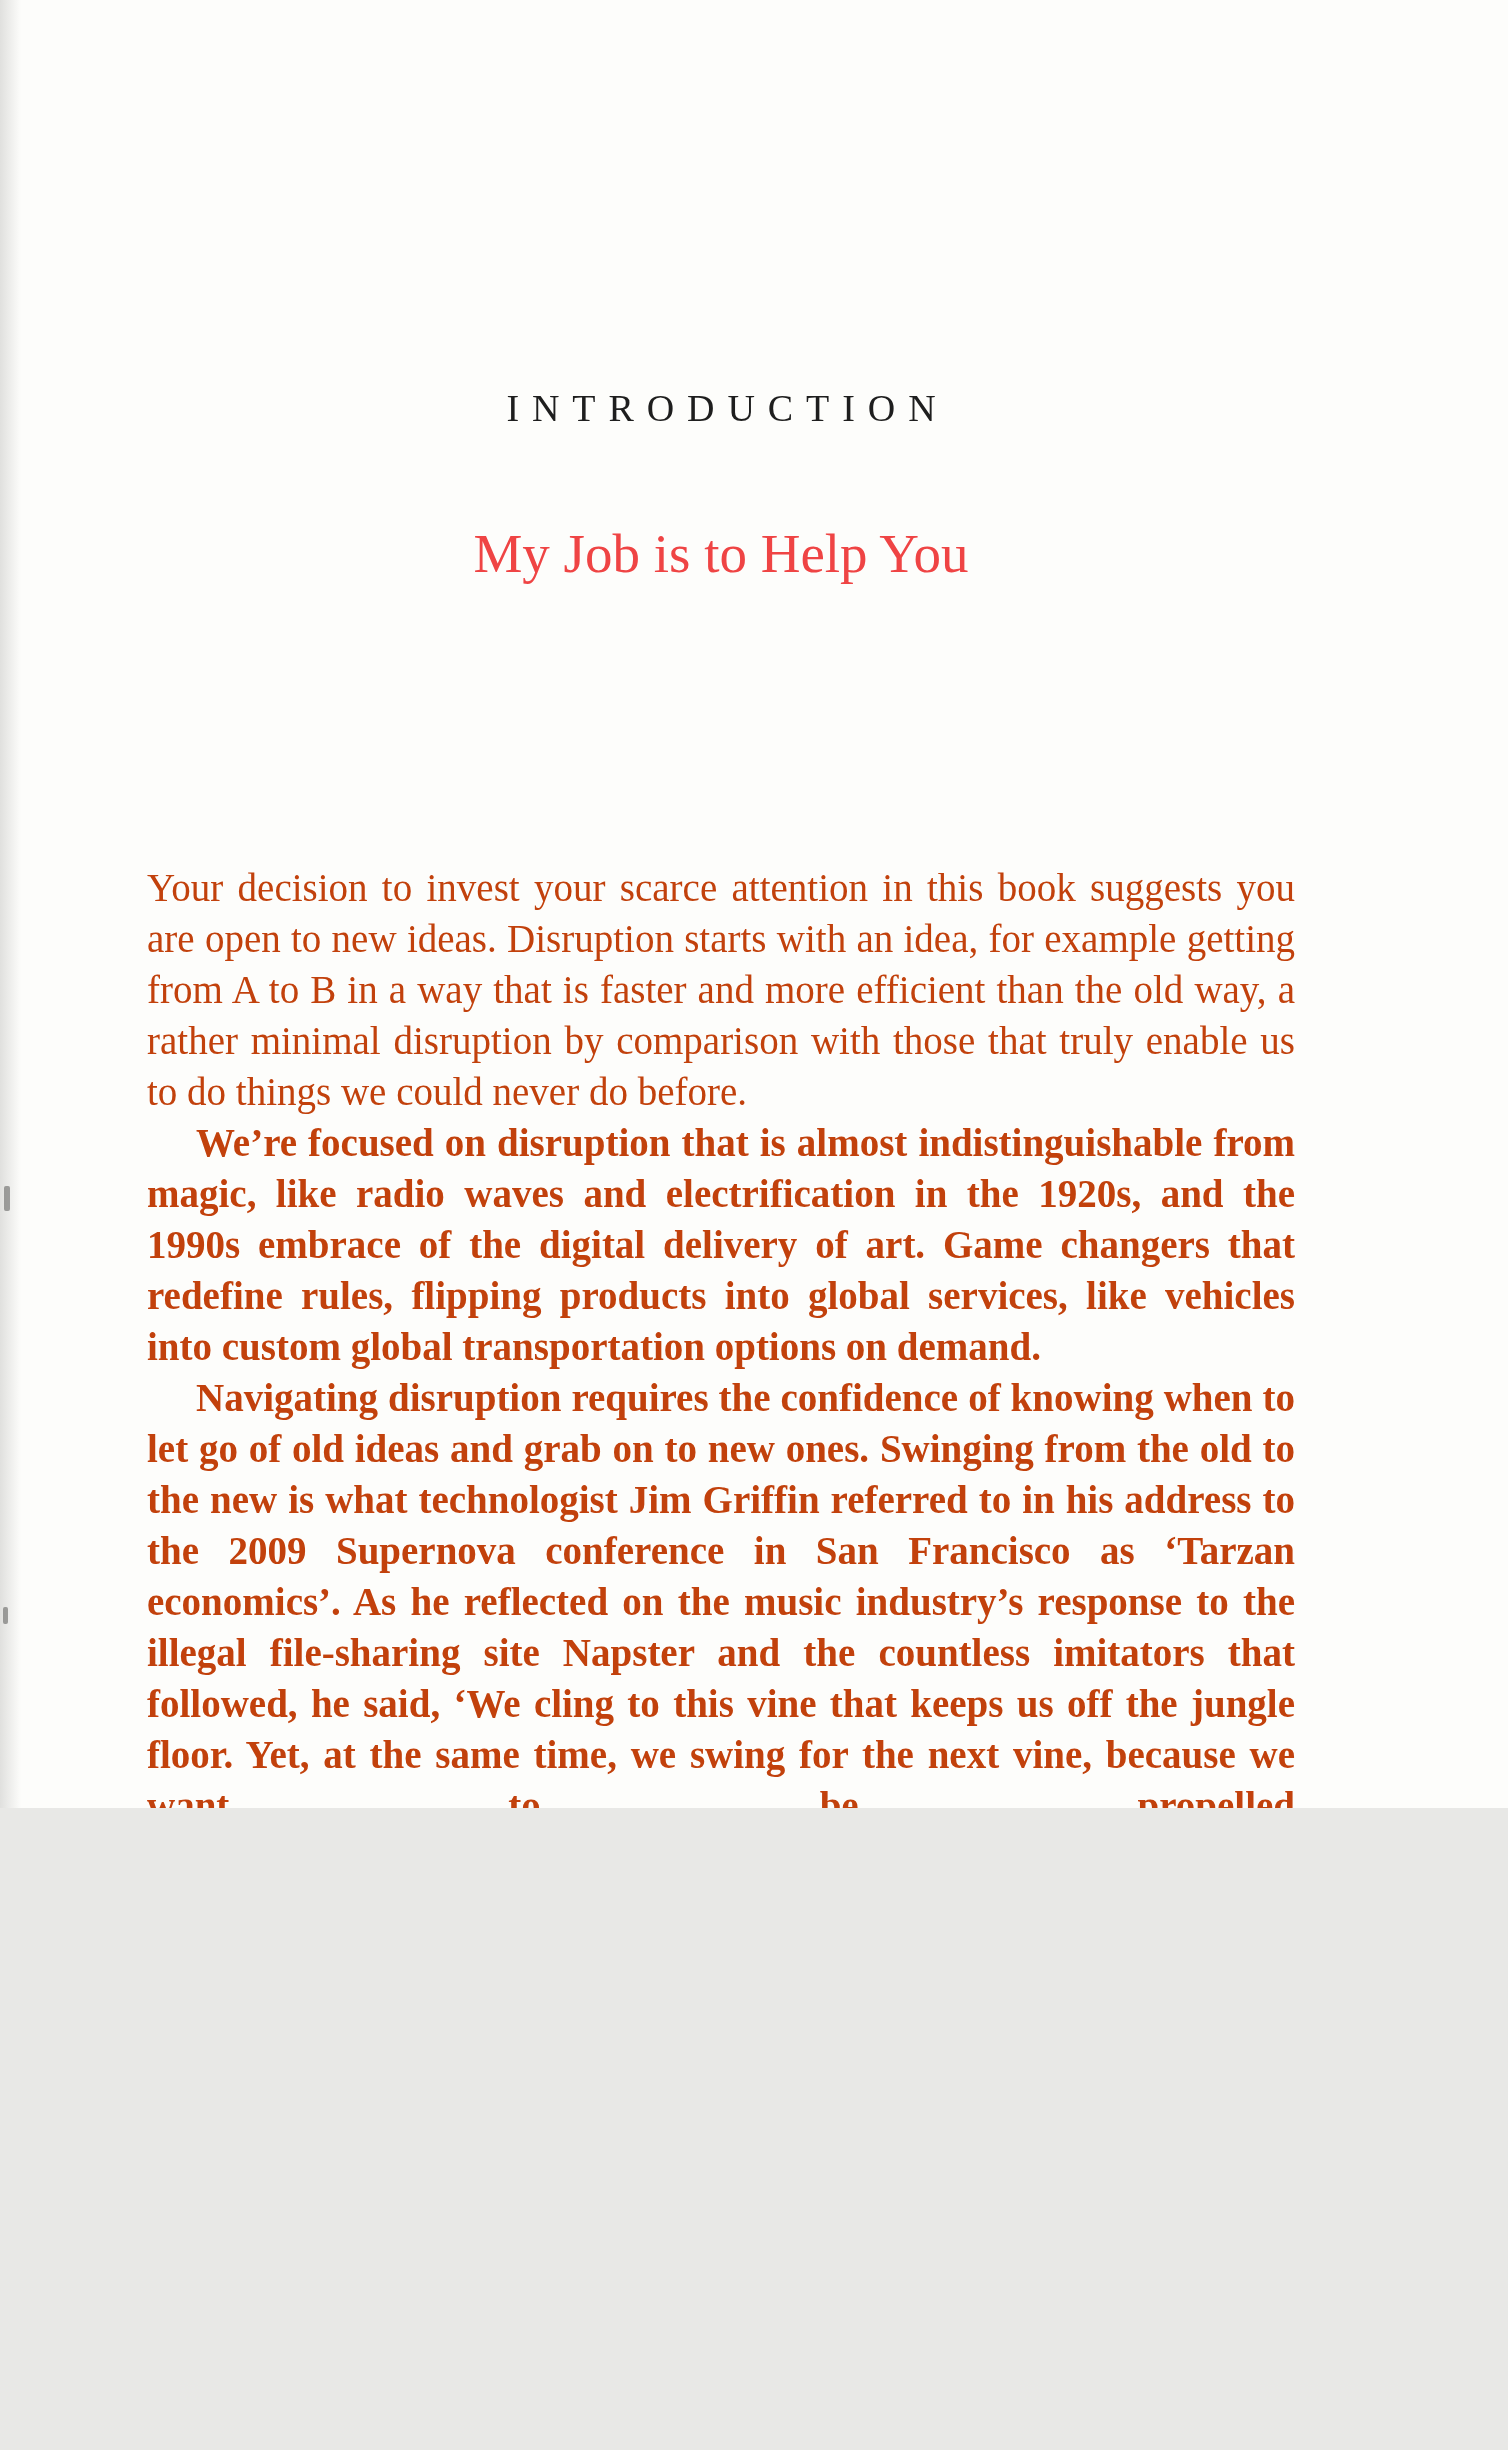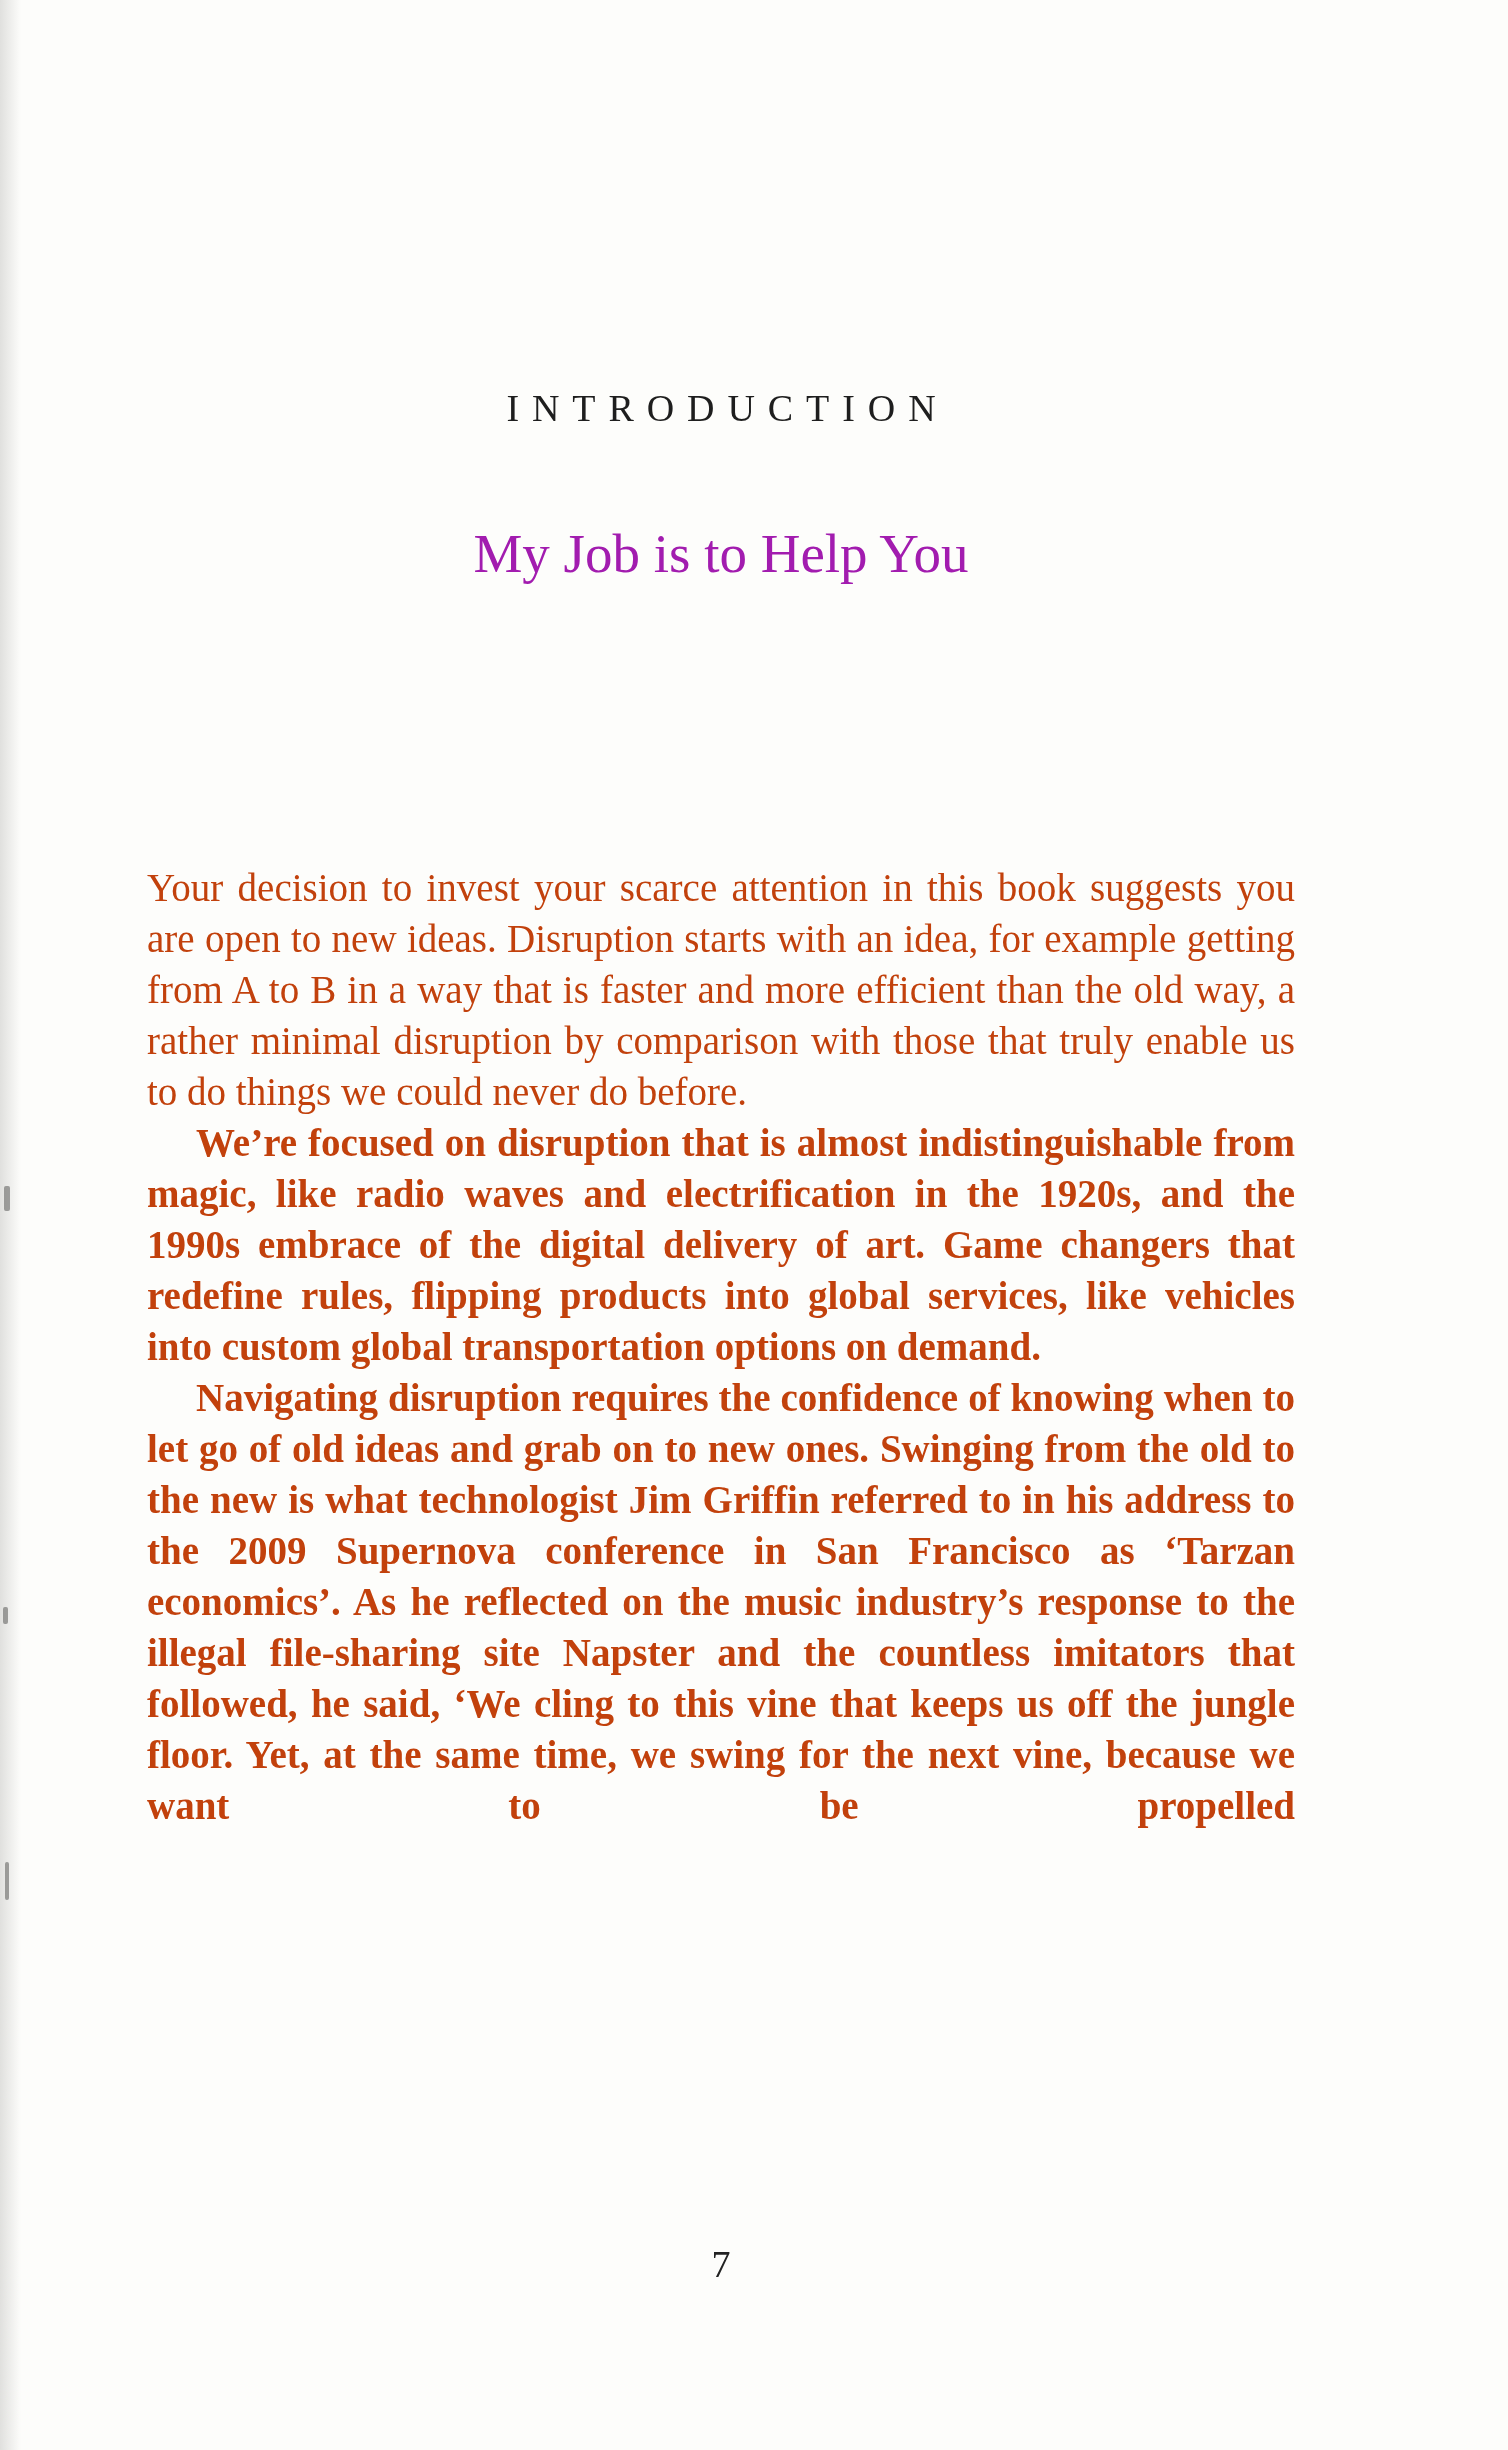--- a/index.html
+++ b/index.html
@@ -3,21 +3,21 @@
 <meta charset="utf-8">
 <style>
   html, body {
     margin: 0;
     padding: 0;
     background: #e8e8e6;
   }
   .page {
     position: relative;
     width: 1509px;
-    height: 2450px;
+    height: 1808px;
     background: #fdfdfb;
     font-family: "Liberation Serif", "DejaVu Serif", serif;
     color: #1c1c1c;
     overflow: hidden;
   }
   
   .edge-shade {
     position: absolute;
     left: 0;
     top: 0;
@@ -56,21 +56,21 @@
   .chapter-title {
     position: absolute;
     top: 510px;
     left: 0;
     right: 0;
     margin: 0;
     text-align: center;
     font-weight: normal;
     font-size: 55px;
     line-height: 87px;
-    color: #a21caf;
+    color: #ef4444;
   }
   .chapter-title .title-line {
     display: block;
   }
   .body-text {
     position: absolute;
     top: 862px;
     left: 0;
     right: 0;
     font-size: 39px;

